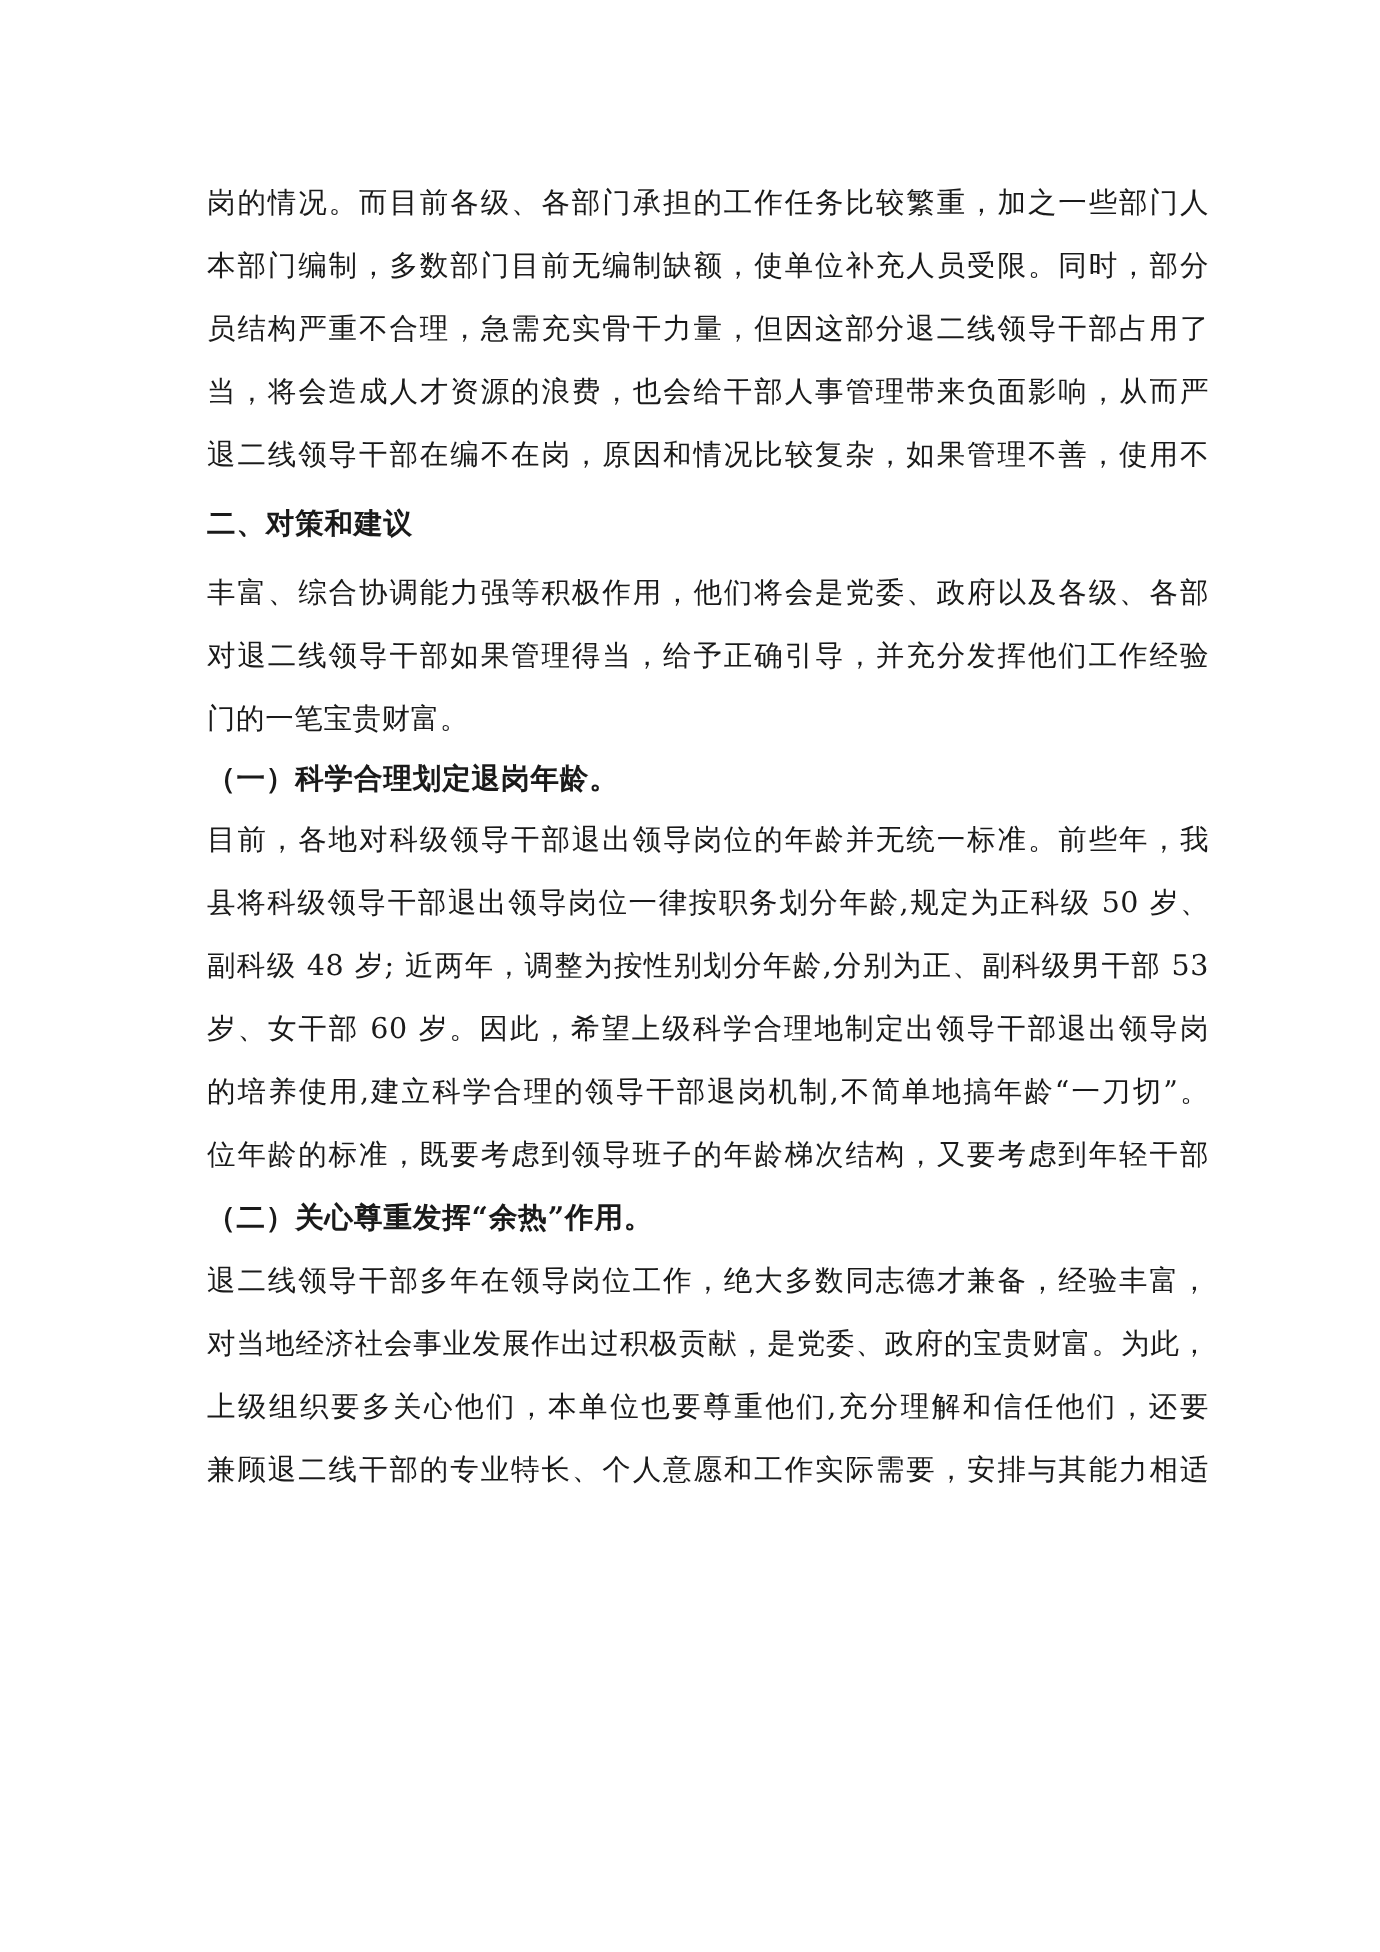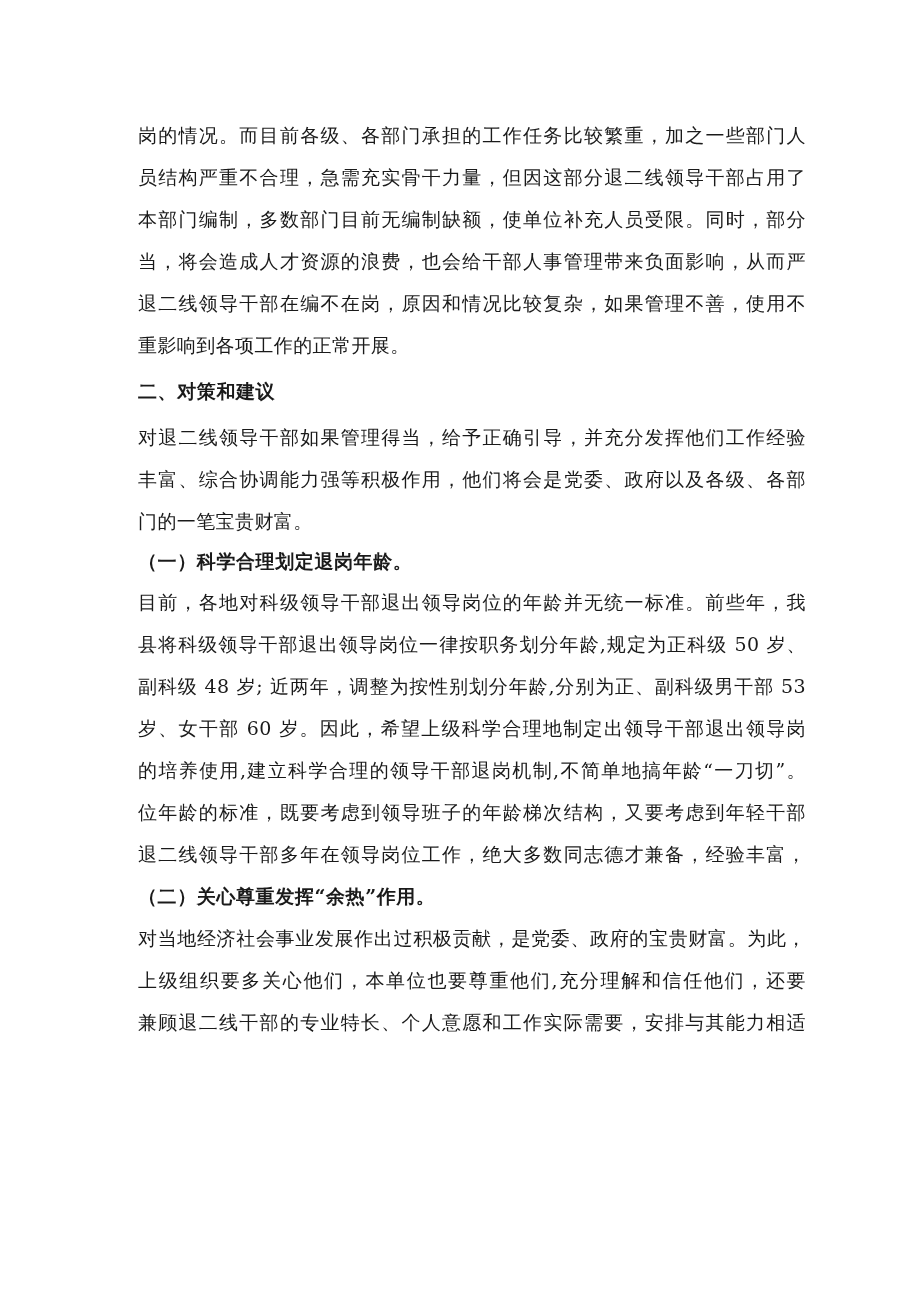--- a/index.html
+++ b/index.html
@@ -36,36 +36,35 @@
     letter-spacing: 0.6px;
     font-weight: bold;
   }
   .gap-small { height: 4px; }
 </style>
 </head>
 <body>
 
 <div class="page">
   <div class="line justify">岗的情况。而目前各级、各部门承担的工作任务比较繁重，加之一些部门人</div>
+  <div class="line justify">本部门编制，多数部门目前无编制缺额，使单位补充人员受限。同时，部分</div>
   <div class="line justify">员结构严重不合理，急需充实骨干力量，但因这部分退二线领导干部占用了</div>
-  <div class="line justify">本部门编制，多数部门目前无编制缺额，使单位补充人员受限。同时，部分</div>
   <div class="line justify">当，将会造成人才资源的浪费，也会给干部人事管理带来负面影响，从而严</div>
   <div class="line justify">退二线领导干部在编不在岗，原因和情况比较复杂，如果管理不善，使用不</div>
-  <div class="line">重影响到各项工作的正常开展。</div>
   <div class="gap-small"></div>
   <div class="line heading">二、对策和建议</div>
   <div class="gap-small"></div>
+  <div class="line justify">丰富、综合协调能力强等积极作用，他们将会是党委、政府以及各级、各部</div>
   <div class="line justify">对退二线领导干部如果管理得当，给予正确引导，并充分发挥他们工作经验</div>
-  <div class="line justify">丰富、综合协调能力强等积极作用，他们将会是党委、政府以及各级、各部</div>
   <div class="line">门的一笔宝贵财富。</div>
   <div class="line heading" style="height:39px;line-height:39px;">（一）科学合理划定退岗年龄。</div>
   <div class="line justify">目前，各地对科级领导干部退出领导岗位的年龄并无统一标准。前些年，我</div>
   <div class="line justify">县将科级领导干部退出领导岗位一律按职务划分年龄,规定为正科级 50 岁、</div>
   <div class="line justify">副科级 48 岁; 近两年，调整为按性别划分年龄,分别为正、副科级男干部 53</div>
   <div class="line justify">岁、女干部 60 岁。因此，希望上级科学合理地制定出领导干部退出领导岗</div>
   <div class="line justify">的培养使用,建立科学合理的领导干部退岗机制,不简单地搞年龄“一刀切”。</div>
   <div class="line justify">位年龄的标准，既要考虑到领导班子的年龄梯次结构，又要考虑到年轻干部</div>
+  <div class="line heading">（二）关心尊重发挥“余热”作用。</div>
   <div class="line justify">退二线领导干部多年在领导岗位工作，绝大多数同志德才兼备，经验丰富，</div>
-  <div class="line heading">（二）关心尊重发挥“余热”作用。</div>
   <div class="line justify">对当地经济社会事业发展作出过积极贡献，是党委、政府的宝贵财富。为此，</div>
   <div class="line justify">上级组织要多关心他们，本单位也要尊重他们,充分理解和信任他们，还要</div>
   <div class="line justify">兼顾退二线干部的专业特长、个人意愿和工作实际需要，安排与其能力相适</div>
 </div>
 
 </body></html>

